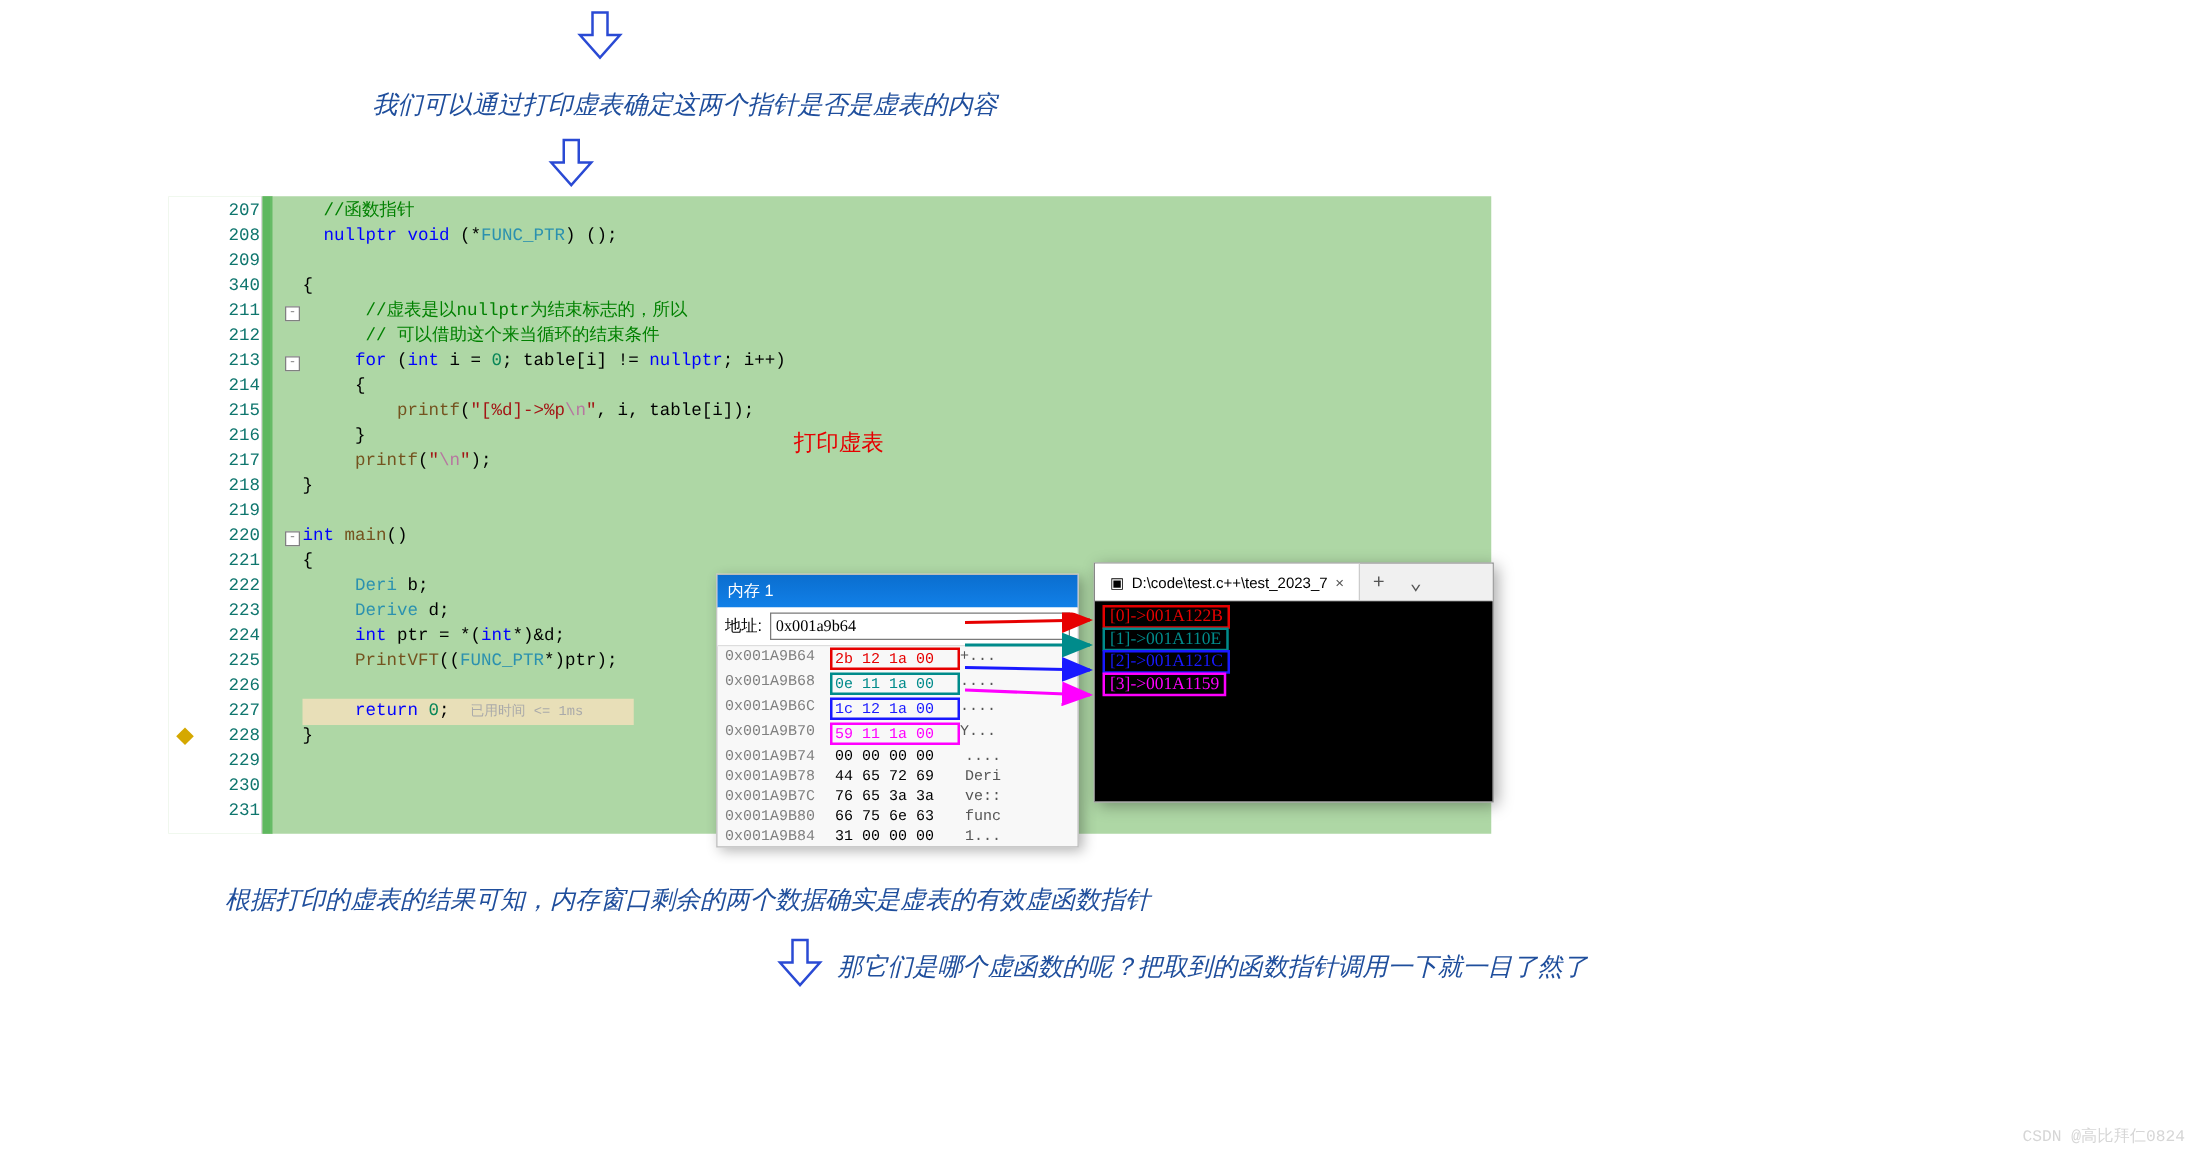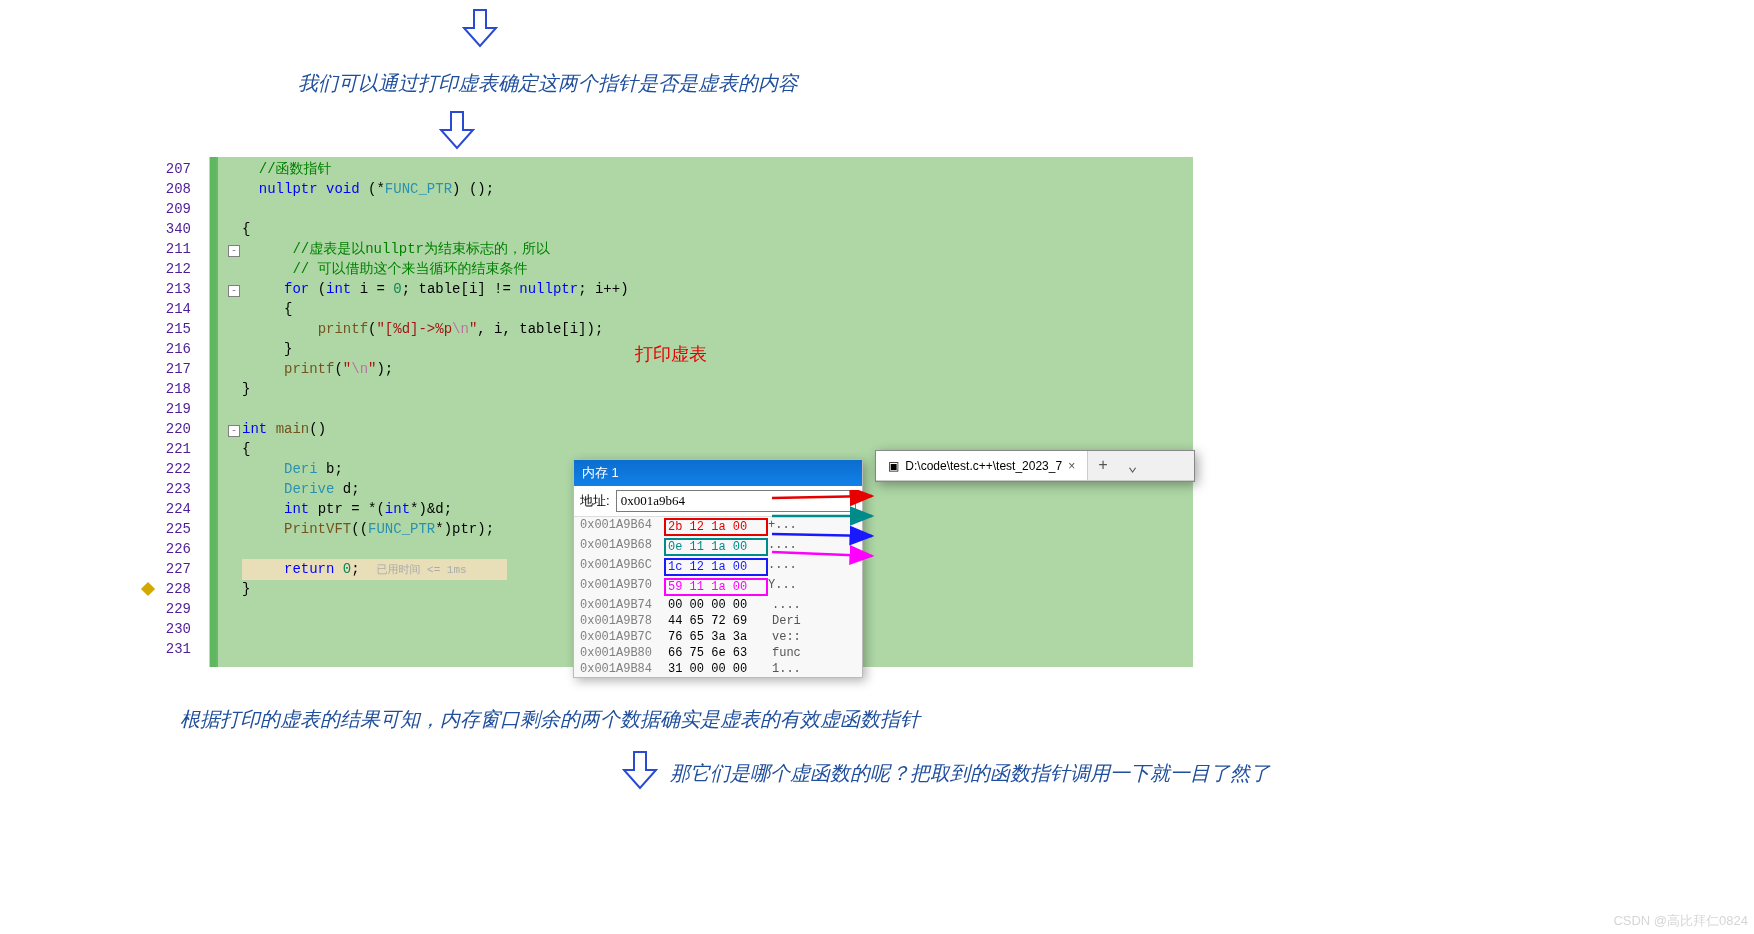--- a/index.html
+++ b/index.html
@@ -6,21 +6,21 @@
     body { font-family: Consolas, "Courier New", monospace; background: #fff; position: relative; width: 1754px; height: 934px; }
     
     .annotation-text { font-family: "Microsoft YaHei", Arial, sans-serif; color: #1f4e9c; font-size: 20px; font-weight: 500; font-style: italic; position: absolute; }
     .red-text { color: #e60000; font-family: "Microsoft YaHei", Arial, sans-serif; font-size: 18px; position: absolute; }
     
     .arrow-down { position: absolute; width: 40px; height: 40px; }
     .arrow-down svg { width: 100%; height: 100%; }
     
     .code-panel { position: absolute; left: 135px; top: 157px; width: 1058px; height: 510px; background: #aed7a5; display: flex; }
     .gutter { width: 75px; background: #fff; border-right: 1px solid #ccc; padding-top: 2px; }
-    .line-num { height: 20px; line-height: 20px; text-align: right; padding-right: 18px; font-size: 14px; color: #4c1d95; position: relative; }
+    .line-num { height: 20px; line-height: 20px; text-align: right; padding-right: 1px; font-size: 14px; color: #0f766e; position: relative; }
     .line-num.bp::before { content: ""; position: absolute; left: 8px; top: 5px; width: 10px; height: 10px; background: #d5a800; transform: rotate(45deg); }
     .margin-strip { width: 8px; background: #aed7a5; border-right: 2px solid #6b6; position: relative; }
     .margin-green { position:absolute; left:0; width:100%; background:#5fb85f; }
     .code-area { flex: 1; padding: 2px 0 0 10px; position: relative; }
     .code-line { height: 20px; line-height: 20px; font-size: 14px; white-space: pre; }
     .fold { display: inline-block; width: 12px; height: 12px; border: 1px solid #808080; text-align: center; line-height: 10px; font-size: 10px; color: #808080; background: #fff; margin-right: 2px; }
     .fsp { display: inline-block; width: 14px; }
     
     .c-comment { color: #008000; }
     .c-keyword { color: #0000ff; }
@@ -50,21 +50,21 @@
     .console-tabs { display: flex; align-items: center; background: #f0f0f0; border-bottom: 1px solid #ccc; height: 30px; }
     .console-tab { display: flex; align-items: center; gap: 6px; padding: 0 12px; height: 100%; font-family: Arial; font-size: 12px; background: #fff; border-right: 1px solid #ccc; }
     .console-tab .x { color: #555; cursor: pointer; }
     .console-tab-plus { padding: 0 10px; color: #555; font-size: 16px; cursor: pointer; }
     .console-body { background: #000; color: #ccc; min-height: 160px; padding: 4px 0; }
     .console-line { font-size: 14px; font-family: Consolas; padding: 1px 6px; }
     .console-line span.boxed2 { border: 2px solid; padding: 0 4px; }
     
     .flow-arrow { position: absolute; z-index: 6; }
     
-    .watermark { position: absolute; right: 6px; bottom: 4px; color: #d6d6d6; font-family: Liberation Sans, sans-serif; font-size: 13px; }
+    .watermark { position: absolute; right: 6px; bottom: 16px; color: #d6d6d6; font-family: Liberation Mono, monospace; font-size: 13px; }
   </style>
 </head>
 <body>
 
 <div class="arrow-down" style="left:460px; top:8px;">
   <svg viewBox="0 0 40 40">
       <path d="M14 2 h12 v18 h10 L20 38 L4 20 h10 Z" fill="none" stroke="#2a4ad4" stroke-width="2"></path>
     </svg>
 </div>
 
@@ -195,20 +195,26 @@
 <div class="console-window">
   <div class="console-tabs">
     <div class="console-tab">
       <span>▣</span>
       <span>D:\code\test.c++\test_2023_7</span>
       <span class="x">×</span>
     </div>
     <div class="console-tab-plus">+</div>
     <div class="console-tab-plus">⌄</div>
   </div>
+  <div class="console-body" id="conbody">
+      <div class="console-line"><span class="boxed2 bx-red">[0]-&gt;001A122B</span></div>
+      <div class="console-line"><span class="boxed2 bx-teal">[1]-&gt;001A110E</span></div>
+      <div class="console-line"><span class="boxed2 bx-blue">[2]-&gt;001A121C</span></div>
+      <div class="console-line"><span class="boxed2 bx-mag">[3]-&gt;001A1159</span></div>
+    </div>
 </div>
 
 <svg class="flow-arrow" style="left:772px; top:490px; width:108px; height:95px;">
   <defs>
     <marker id="ar-red" markerWidth="10" markerHeight="8" refX="9" refY="4" orient="auto">
         <path d="M0,0 L10,4 L0,8 Z" fill="#e60000"></path>
       </marker>
     <marker id="ar-teal" markerWidth="10" markerHeight="8" refX="9" refY="4" orient="auto">
         <path d="M0,0 L10,4 L0,8 Z" fill="#008b8b"></path>
       </marker>

